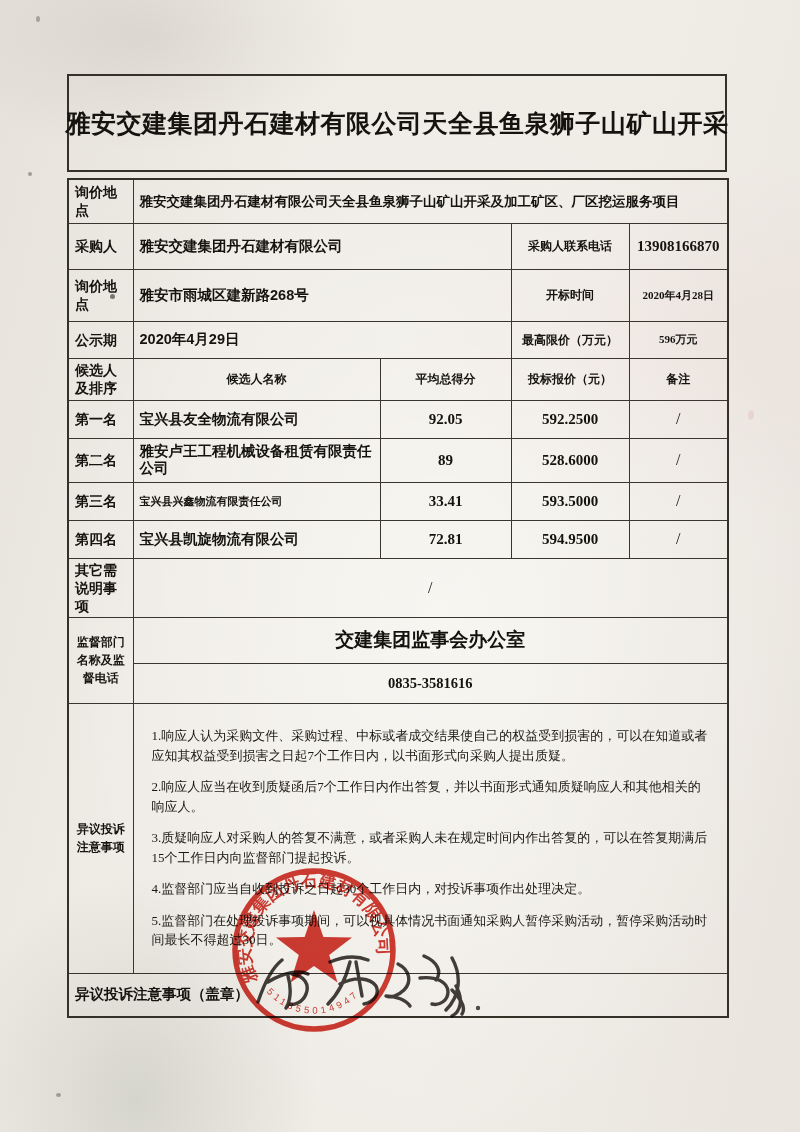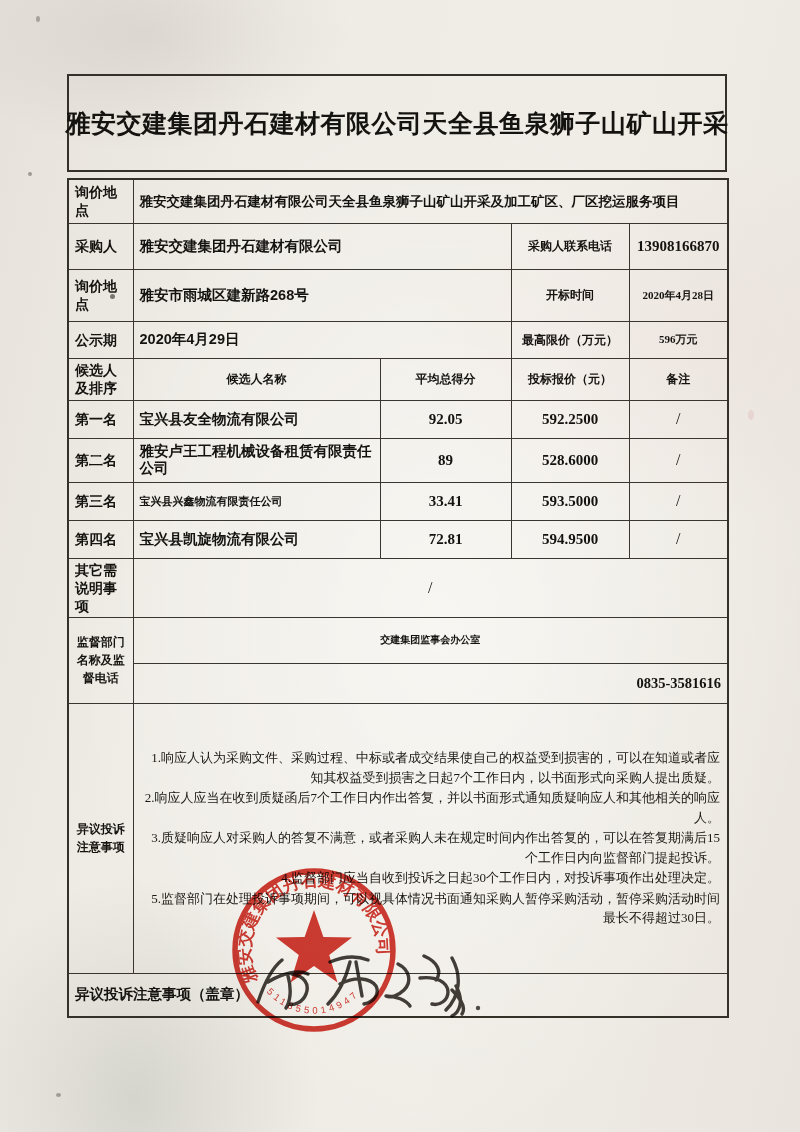--- a/index.html
+++ b/index.html
@@ -28,24 +28,24 @@
   }
   table.main td{
     border:1.8px solid #3a362f;box-sizing:border-box;
     padding:2px 6px;vertical-align:middle;overflow:hidden;
   }
   table.main{border:2.5px solid #343129;}
   .lbl{font-weight:bold;font-size:14px;line-height:18px;}
   .lbl-c{font-weight:bold;font-size:12px;text-align:center;line-height:18px;}
   .val-l{font-weight:bold;font-size:13.5px;text-align:left;line-height:17px;}
   .num{font-family:"Liberation Serif",serif;font-weight:600;font-size:15px;text-align:center;}
-  .cen{text-align:right;}
+  .cen{text-align:center;}
   .slash{font-family:"Liberation Serif",serif;font-size:16px;text-align:center;}
   .notes{font-family:"Liberation Serif",serif;font-size:13px;line-height:19.5px;color:#1b1813;padding:6px 8px;}
-  .notes .item{margin:1px;text-align:right;}
+  .notes .item{margin:12px;}
   .sig-lbl{font-weight:bold;font-size:14.5px;}
   svg{position:absolute;}
   .stamp-svg{left:224px;top:861px;mix-blend-mode:multiply;}
   .sign-svg{left:240px;top:940px;mix-blend-mode:multiply;}
 </style>
 </head>
 <body>
 
 <div class="speck" style="left:110px;top:294px;width:5px;height:5px;background:rgba(60,55,50,.65);"></div>
 <div class="speck" style="left:28px;top:172px;width:4px;height:4px;background:rgba(90,82,75,.5);"></div>
@@ -122,21 +122,21 @@
       <td class="num">72.81</td>
       <td class="num">594.9500</td>
       <td class="slash">/</td>
     </tr>
     <tr style="height:48px">
       <td class="lbl">其它需说明事项</td>
       <td class="slash" colspan="4">/</td>
     </tr>
     <tr style="height:46px">
       <td class="lbl-c" rowspan="2">监督部门名称及监督电话</td>
-      <td class="lbl-c" colspan="4" style="font-size:10px">交建集团监事会办公室</td>
+      <td class="lbl-c" colspan="4" style="font-size:19px">交建集团监事会办公室</td>
     </tr>
     <tr style="height:40px">
       <td class="num cen" colspan="4" style="font-size:14.5px">0835-3581616</td>
     </tr>
     <tr style="height:270px">
       <td class="lbl-c">异议投诉注意事项</td>
       <td class="notes" colspan="4">
         <div class="item">1.响应人认为采购文件、采购过程、中标或者成交结果使自己的权益受到损害的，可以在知道或者应知其权益受到损害之日起7个工作日内，以书面形式向采购人提出质疑。</div>
         <div class="item">2.响应人应当在收到质疑函后7个工作日内作出答复，并以书面形式通知质疑响应人和其他相关的响应人。</div>
         <div class="item">3.质疑响应人对采购人的答复不满意，或者采购人未在规定时间内作出答复的，可以在答复期满后15个工作日内向监督部门提起投诉。</div>

